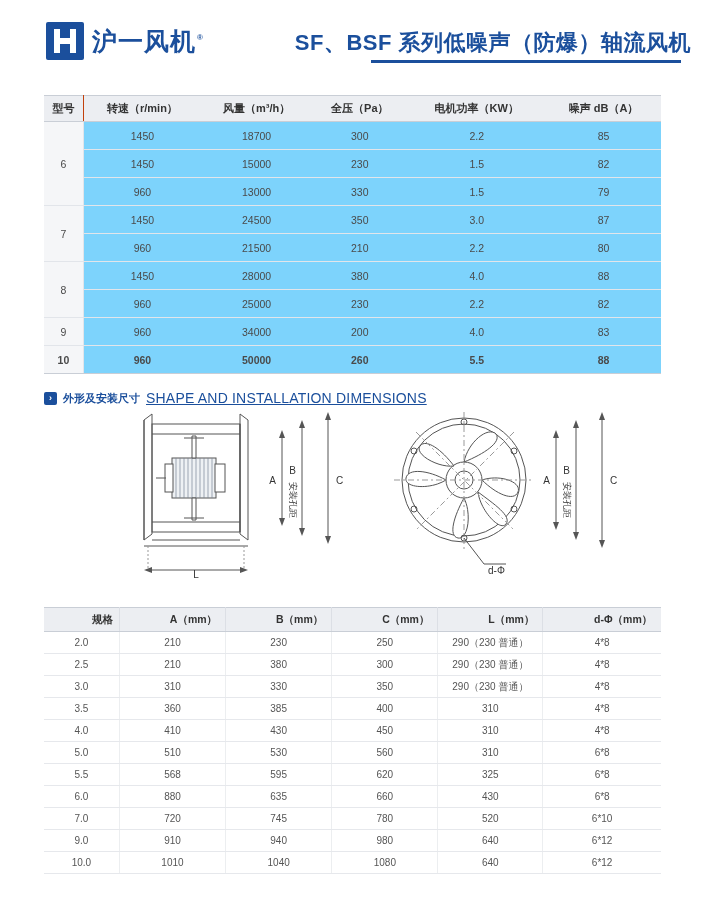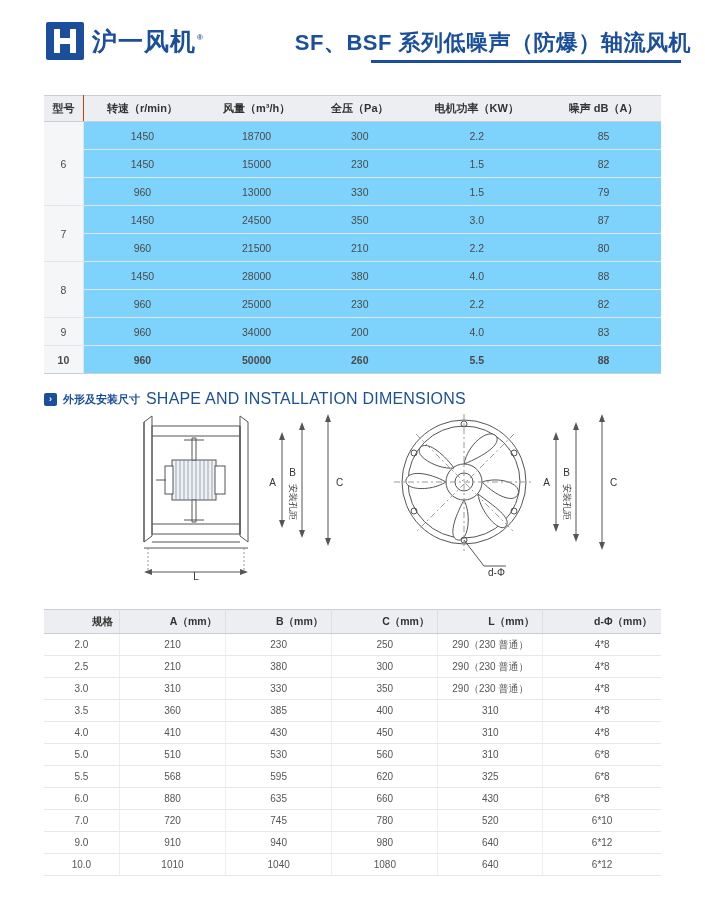--- a/index.html
+++ b/index.html
@@ -84,21 +84,21 @@
   .section-label {
     margin: 16px 0 6px 44px;
     display: flex; align-items: center; gap: 6px;
     font-size: 11px; color: #1b4f9c; font-weight: bold;
   }
   .section-label .arrow {
     display: inline-block; width: 13px; height: 13px;
     background: #1b4f9c; color: #fff; font-size: 9px;
     line-height: 13px; text-align: center; border-radius: 2px;
   }
-  .section-label .en { font-weight: normal; font-size: 16px; letter-spacing: .2px;}
+  .section-label .en { font-weight: normal; font-size: 14px; letter-spacing: .2px; text-decoration: underline;}
 
   
   .drawing {
     position: relative;
     width: 617px; height: 195px;
     margin: 4px auto 0 44px;
   }
 
   
   table.dims {

